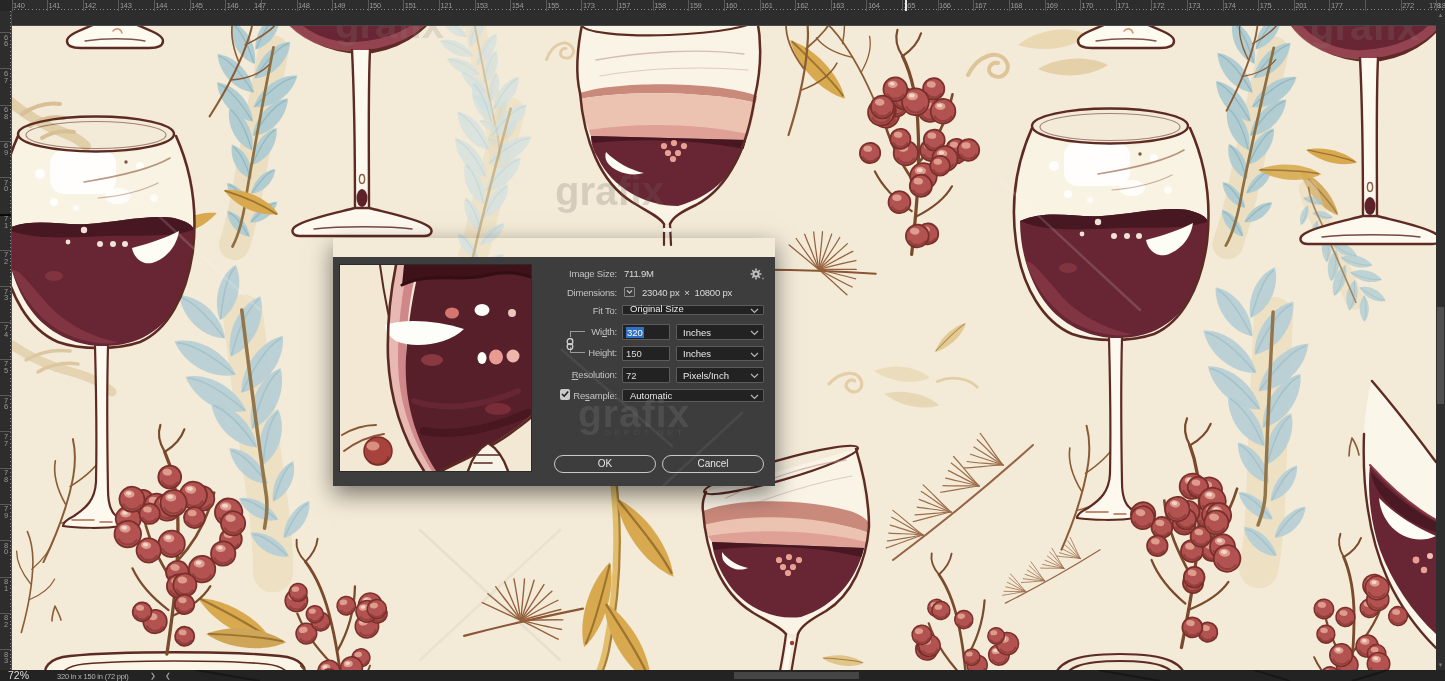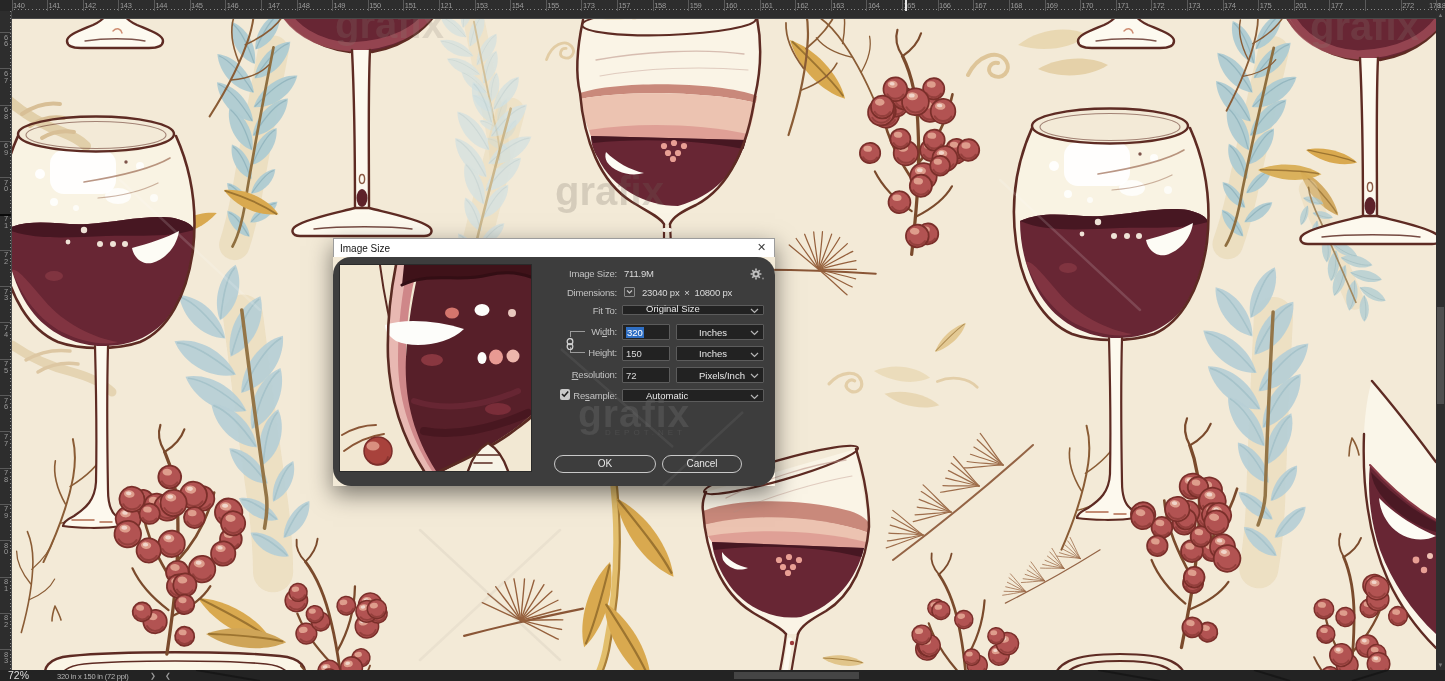--- a/index.html
+++ b/index.html
@@ -1,44 +1,44 @@
 <!DOCTYPE html>
 <html><head><meta charset="utf-8">
 <style>
 html,body{margin:0;padding:0;width:1445px;height:681px;overflow:hidden;background:#2b2b2b;
 font-family:"Liberation Sans",sans-serif;}
 *{box-sizing:border-box;}
-#topruler{position:absolute;left:0;top:0;width:1445px;height:19px;background:#2d2d2d;overflow:hidden;
+#topruler{position:absolute;left:0;top:0;width:1445px;height:26px;background:#2d2d2d;overflow:hidden;
 border-bottom:1px solid #494949;}
 #leftruler{position:absolute;left:0;top:11px;width:12px;height:659px;background:#2d2d2d;overflow:hidden;border-right:1px solid #494949;}
 #corner{position:absolute;left:0;top:0;width:12px;height:11px;background:#262626;}
 .tick{position:absolute;top:0;width:1px;height:11px;background:#5a5a5a;}
 .tlab{position:absolute;top:0.5px;font-size:7.5px;color:#9a9a9a;letter-spacing:-0.3px;}
 .ltick{position:absolute;left:0;height:1px;width:12px;background:#5a5a5a;}
 .llab{position:absolute;left:1.5px;font-size:7.5px;color:#9a9a9a;line-height:6.8px;width:9px;text-align:center;}
 #canvas{position:absolute;left:12px;top:11px;width:1424px;height:659px;background:#f3ead7;overflow:hidden;}
 #vsb{position:absolute;left:1436px;top:11px;width:9px;height:659px;background:#2e2e2e;}
 #vsb .thumb{position:absolute;left:1px;width:7px;top:296px;height:97px;background:#4f4f4f;}
 #vsb .ar{position:absolute;left:0;width:9px;text-align:center;color:#777;font-size:6px;}
 #status{position:absolute;left:0;top:670px;width:1445px;height:11px;background:#232323;overflow:hidden;}
 #status .z{position:absolute;left:8px;top:-1px;font-size:10.5px;color:#dedede;}
 #status .dim{position:absolute;left:57px;top:2px;font-size:7.5px;color:#b5b5b5;letter-spacing:-0.2px;}
 #status .ch{position:absolute;top:2px;font-size:7px;color:#9a9a9a;}
 #status .hthumb{position:absolute;left:734px;top:2px;width:125px;height:7px;background:#454545;}
 #dlg{position:absolute;left:333px;top:238px;width:442px;height:248px;box-shadow:0 8px 22px rgba(0,0,0,0.5);}
 #dlgtitle{position:absolute;left:0;top:0;width:442px;height:19px;background:#fff;border:1px solid #9c9c9c;border-bottom:none;}
 #dlgtitle span{position:absolute;left:6px;top:3.5px;font-size:10px;color:#141414;}
 #dlgx{position:absolute;left:423px;top:1.5px;font-size:11px;color:#3c3c3c;}
-#dlgbody{position:absolute;left:0;top:19px;width:442px;height:229px;background:#3d3d3d;overflow:hidden;border-radius:18px;}
+#dlgbody{position:absolute;left:0;top:19px;width:442px;height:229px;background:#3d3d3d;overflow:hidden;}
 .lbl{position:absolute;font-size:9.5px;color:#c2c2c2;text-align:right;letter-spacing:-0.2px;}
 .val{position:absolute;font-size:9.5px;color:#dadada;letter-spacing:-0.2px;}
 .inp{position:absolute;background:#222;border:1px solid #5c5c5c;border-radius:1px;}
 .inp span{position:absolute;left:3px;top:1.5px;font-size:9.5px;color:#dadada;}
 .dd{position:absolute;background:#222;border:1px solid #5c5c5c;border-radius:1px;}
-.dd span{position:absolute;font-size:9.5px;color:#e8e8e8;margin-left:16px;} .chv{position:absolute;}
+.dd span{position:absolute;font-size:9.5px;color:#e8e8e8;} .chv{position:absolute;}
 
 .btn{position:absolute;height:18px;border:1.4px solid #c9c9c9;border-radius:9px;color:#e6e6e6;
 font-size:10px;text-align:center;line-height:16px;}
 u{text-decoration:underline;}
 </style></head>
 <body>
 <div id="canvas">
 <svg width="1424" height="659" viewBox="12 11 1424 659" xmlns="http://www.w3.org/2000/svg">
 <rect x="12" y="11" width="1424" height="659" fill="#f3ead7"></rect>
 <g transform="translate(1048 55) rotate(0) scale(1.0)" opacity="0.8">
@@ -1360,21 +1360,21 @@
     <div class="tlab" style="left:84.2px">142</div>
     <div class="tick" style="left:118.4px"></div>
     <div class="tlab" style="left:119.9px">143</div>
     <div class="tick" style="left:154.0px"></div>
     <div class="tlab" style="left:155.5px">144</div>
     <div class="tick" style="left:189.6px"></div>
     <div class="tlab" style="left:191.1px">145</div>
     <div class="tick" style="left:225.2px"></div>
     <div class="tlab" style="left:226.7px">146</div>
     <div class="tick" style="left:260.8px"></div>
-    <div class="tlab" style="left:268px">147</div>
+    <div class="tlab" style="left:254px">147</div>
     <div class="tick" style="left:296.5px"></div>
     <div class="tlab" style="left:298.0px">148</div>
     <div class="tick" style="left:332.1px"></div>
     <div class="tlab" style="left:333.6px">149</div>
     <div class="tick" style="left:367.7px"></div>
     <div class="tlab" style="left:369.2px">150</div>
     <div class="tick" style="left:403.3px"></div>
     <div class="tlab" style="left:404.8px">151</div>
     <div class="tick" style="left:438.9px"></div>
     <div class="tlab" style="left:440.4px">121</div>
@@ -1492,24 +1492,20 @@
         <line x1="1352" y1="11" x2="1388" y2="0"></line>
         <line x1="1254" y1="0" x2="1290" y2="11"></line>
       </g>
     </svg>
  <div class="dim">320 in x 150 in (72 ppi)</div>
  <div class="ch" style="left:150px">❯</div>
  <div class="ch" style="left:165px">❮</div>
  <div class="hthumb"></div>
 </div>
 <div id="dlg">
- <div id="dlgtitle">
-      <span>Image Size</span>
-      <div id="dlgx">✕</div>
-    </div>
  <div id="dlgbody">
       <div style="position:absolute;left:6px;top:7px;width:193px;height:208px;background:#2a2a2a;">
         <div style="position:absolute;left:1px;top:1px;width:191px;height:206px;"><svg width="191" height="206" viewBox="0 0 191 206" xmlns="http://www.w3.org/2000/svg">
             <rect x="0" y="0" width="191" height="206" fill="#f2e8d3"></rect>
             <path d="M 2 170 C 12 164 24 160 36 160 M 4 186 C 16 177 30 171 44 169" fill="none" stroke="#8a5636" stroke-width="2" stroke-linecap="round" stroke-linejoin="round"></path>
             <path d="M 40 0 C 44 30 50 60 58 88" fill="none" stroke="#5a2a22" stroke-width="2" stroke-linecap="round" stroke-linejoin="round"></path>
             <path d="M 56 0 C 50 30 47 60 48 92 C 50 136 62 172 84 206 L 102 206 C 78 168 66 130 66 94 C 66 60 70 28 78 0 Z" fill="#cf8789"></path>
             <path d="M 56 0 C 50 30 47 60 48 92 C 50 136 62 172 84 206 L 92 206 C 68 168 58 130 58 94 C 58 60 62 28 68 0 Z" fill="#e8b8b2"></path>
             <path d="M 80 0 L 191 0 L 191 150 C 168 172 130 192 104 206 L 96 206 C 72 168 64 130 66 92 C 68 58 73 28 80 0 Z" fill="#571f29"></path>
             <path d="M 62 20 C 92 6 118 18 148 10 C 164 6 180 8 191 12 L 191 0 L 64 0 Z" fill="#3f1219"></path>
@@ -1618,15 +1614,15 @@
       </div>
       <div style="position:absolute;left:245px;top:135px;font-size:39px;font-weight:bold;color:#5e5e5e;opacity:0.52;letter-spacing:1px;">grafix</div>
       <div style="position:absolute;left:272px;top:171px;font-size:8px;letter-spacing:4px;color:#5e5e5e;opacity:0.45;">DEPOT.NET</div>
       <svg width="442" height="229" style="position:absolute;left:0;top:0">
         <g stroke="#6e6e6e" stroke-width="2.5" opacity="0.25">
           <line x1="228" y1="92" x2="340" y2="190"></line>
           <line x1="410" y1="155" x2="330" y2="229"></line>
         </g>
       </svg>
       <div class="btn" style="left:221px;top:197.5px;width:102px;">OK</div>
-      <div class="btn" style="left:329px;top:197.5px;width:80px;">Cancel</div>
+      <div class="btn" style="left:329px;top:197.5px;width:102px;">Cancel</div>
     </div>
 </div>
 
 </body></html>

